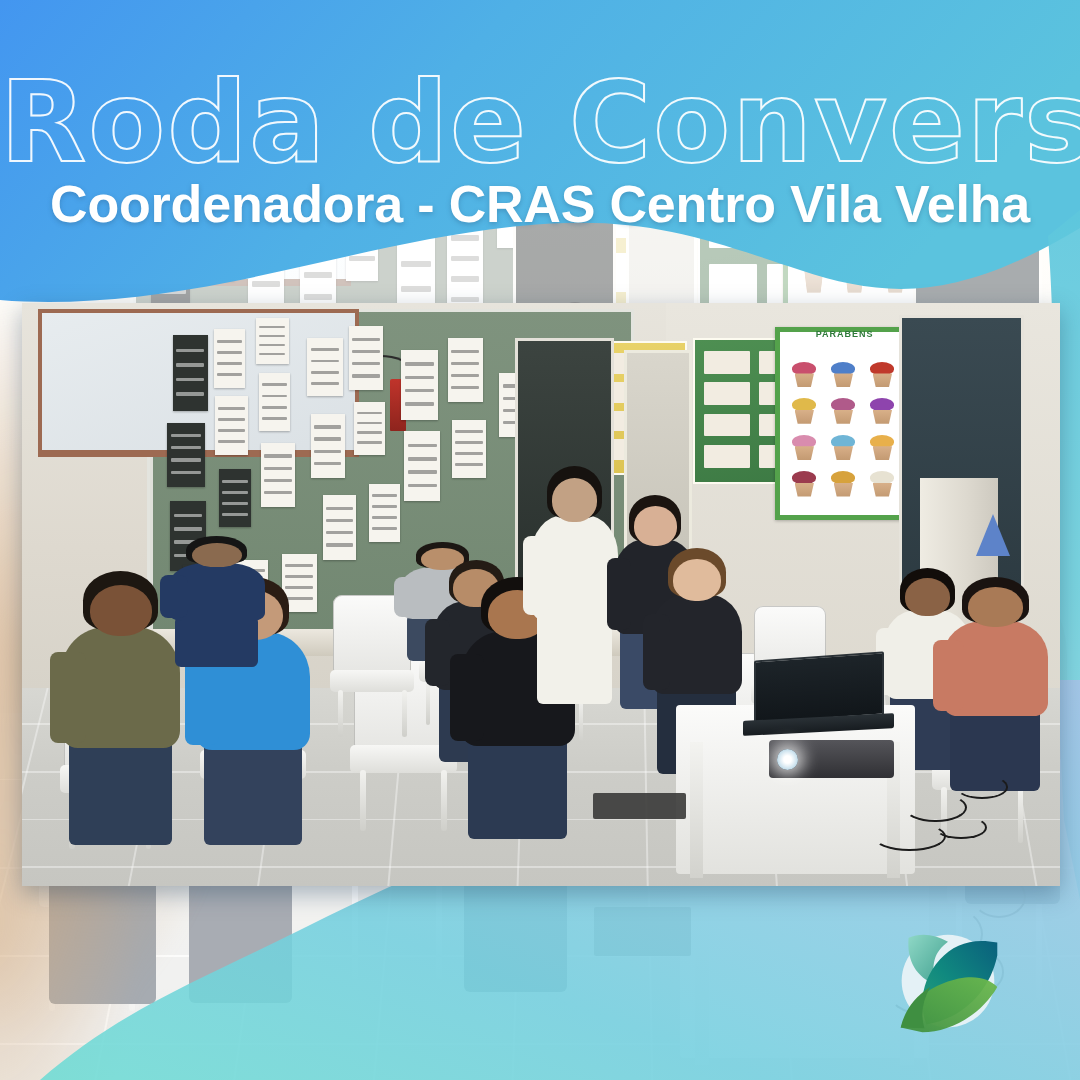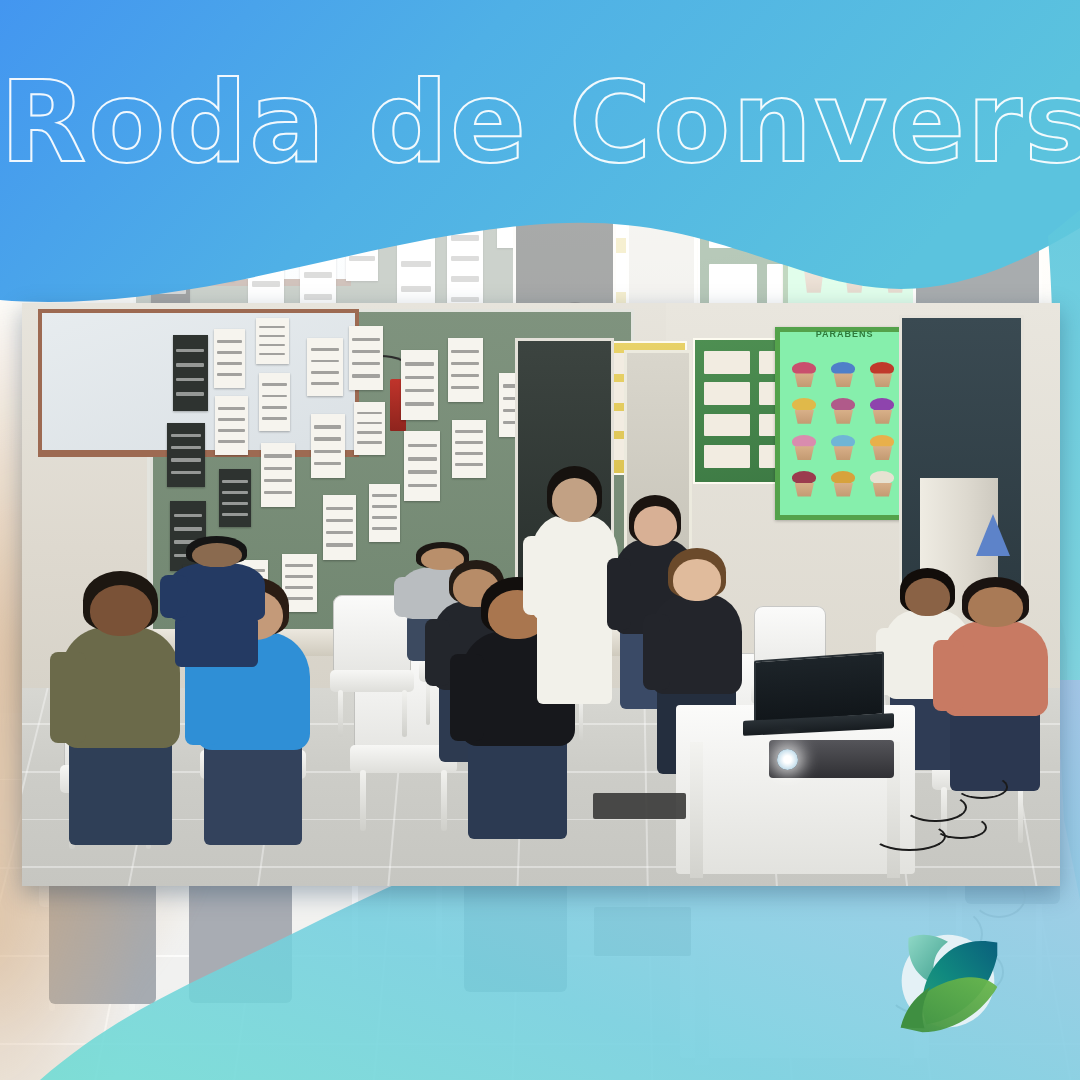--- a/index.html
+++ b/index.html
@@ -116,21 +116,21 @@
   
   .board-yellow { left:55.5%; top:6.5%; width:8.6%; height:23%;
                   background:linear-gradient(170deg,#e9d36a,#dcc352); border:2px solid #fdfbf0; }
   .board-green  { left:64.6%; top:6%; width:11.5%; height:25%;
                   background:linear-gradient(170deg,#4e8f52,#3d7a44); border:2px solid #fdfbf0; }
   .board-green .ph, .board-yellow .ph {
                   position:absolute; background:#f2ece1; border-radius:1px; }
 
   
   .parabens { left:72.5%; top:4.2%; width:13.5%; height:33%;
-              background:#86efac; border:5px solid #54a24b;
+              background:#ffffff; border:5px solid #54a24b;
               box-shadow:0 1px 3px rgba(0,0,0,.25); }
   .parabens .hdr { position:absolute; left:0; top:-4px; width:100%; height:12%;
                    color:#2f7a3a; font-size:9px; font-weight:700; text-align:center;
                    letter-spacing:1px; line-height:1.5; }
   .cupcake { position:absolute; width:22%; height:14%; }
   .cupcake .top  { position:absolute; left:8%; top:0; width:84%; height:52%; border-radius:50% 50% 42% 42%; }
   .cupcake .base { position:absolute; left:16%; top:46%; width:68%; height:54%;
                    background:linear-gradient(180deg,#d8b089,#c39a72);
                    clip-path:polygon(0 0,100% 0,84% 100%,16% 100%); }
 
@@ -722,20 +722,21 @@
         <stop offset="0.35" stop-color="#74cfdf"></stop>
         <stop offset="1" stop-color="#a8c4e8"></stop>
       </linearGradient>
     </defs>
     <path d="M1080,0 L1080,400 L40,400 C120,330 200,300 300,250
              C420,190 520,150 640,92 C740,44 840,14 920,0 Z" fill="url(#swooshGrad)" opacity="0.88"></path>
   </svg>
 
   <div class="title-block">
     <div class="title-outline">Roda de Conversa</div>
+    <div class="title-solid">Coordenadora - CRAS Centro Vila Velha</div>
   </div>
 
   <div class="photo-card">
     <div class="scene" id="scene-main">
         <div class="wall-main"></div>
         <div class="wall-right"></div>
         <div class="glass-wall">
           <div class="glass-mul" style="left: 0%;"></div>
           <div class="glass-mul" style="left: 18%;"></div>
         </div>

